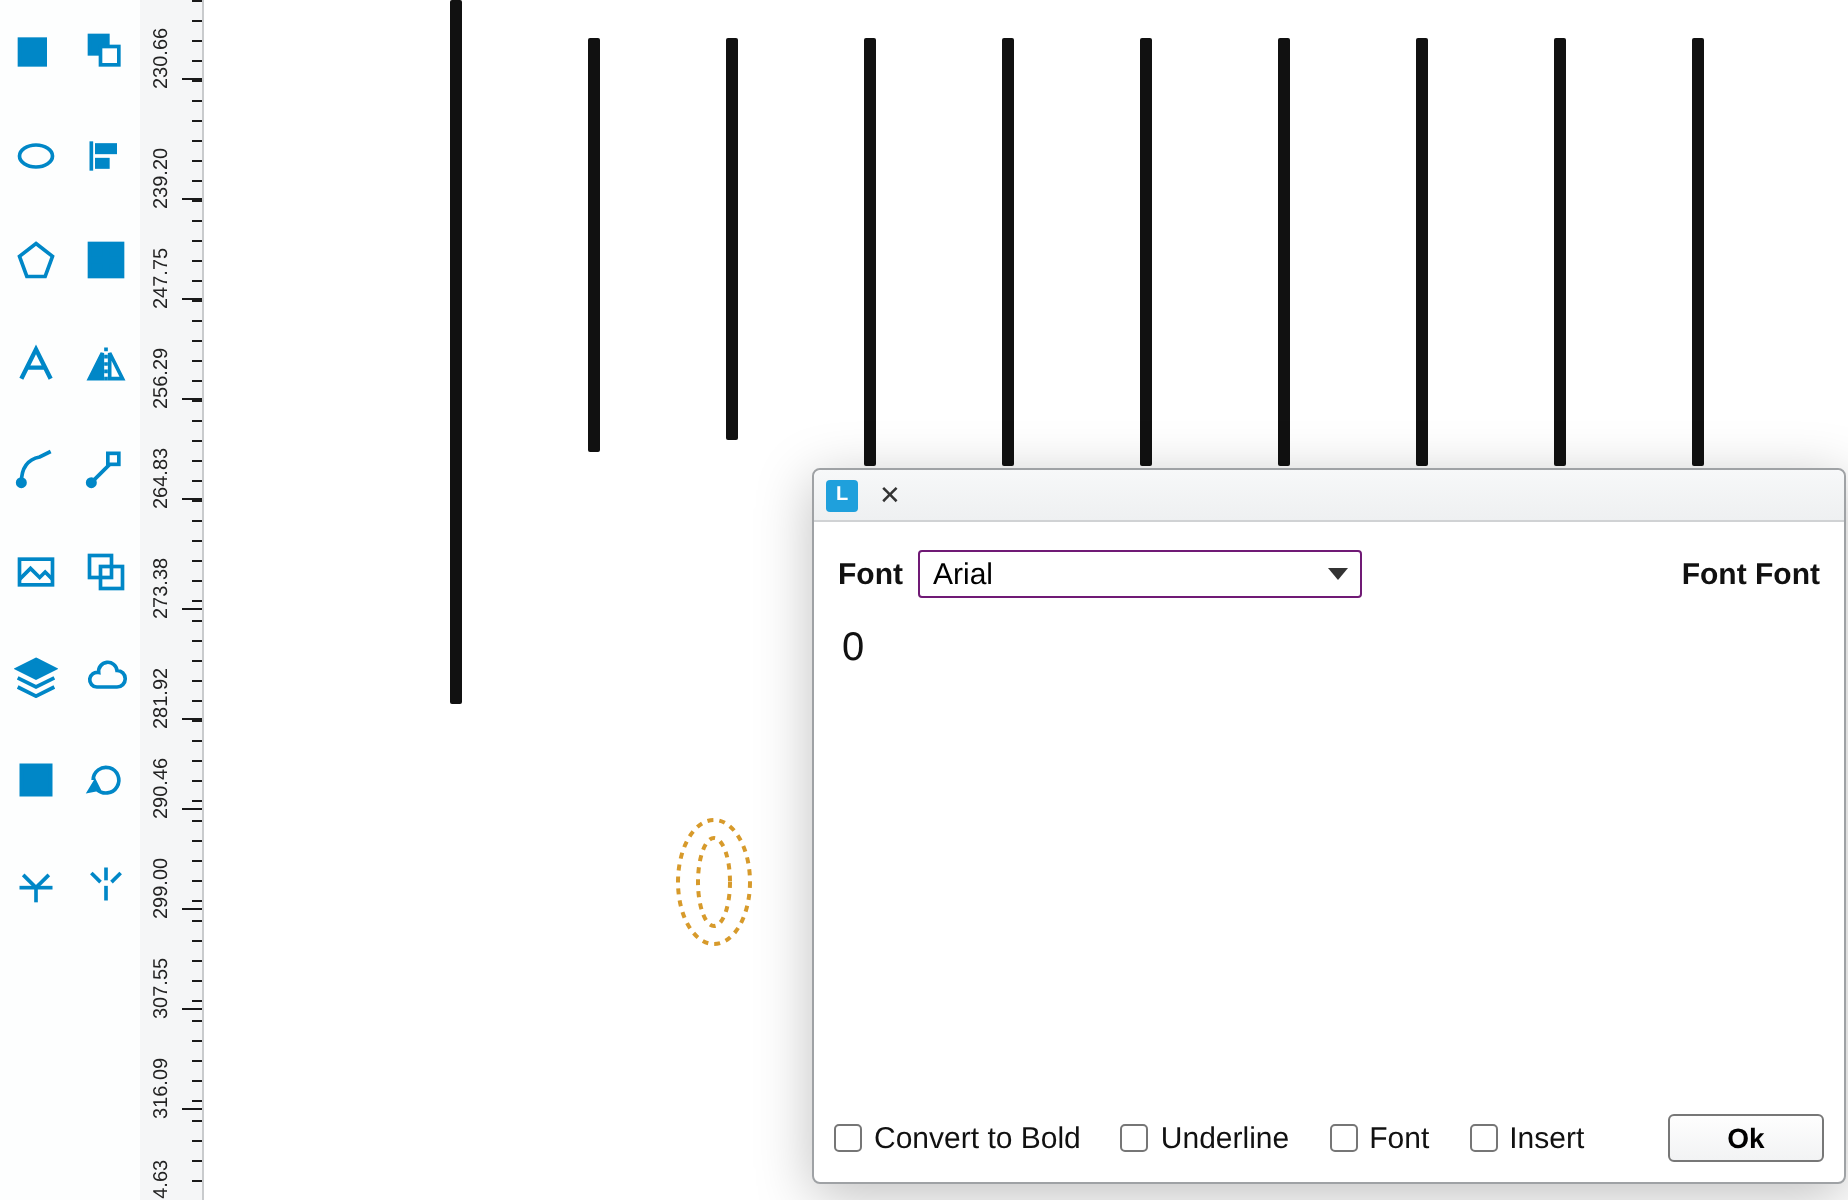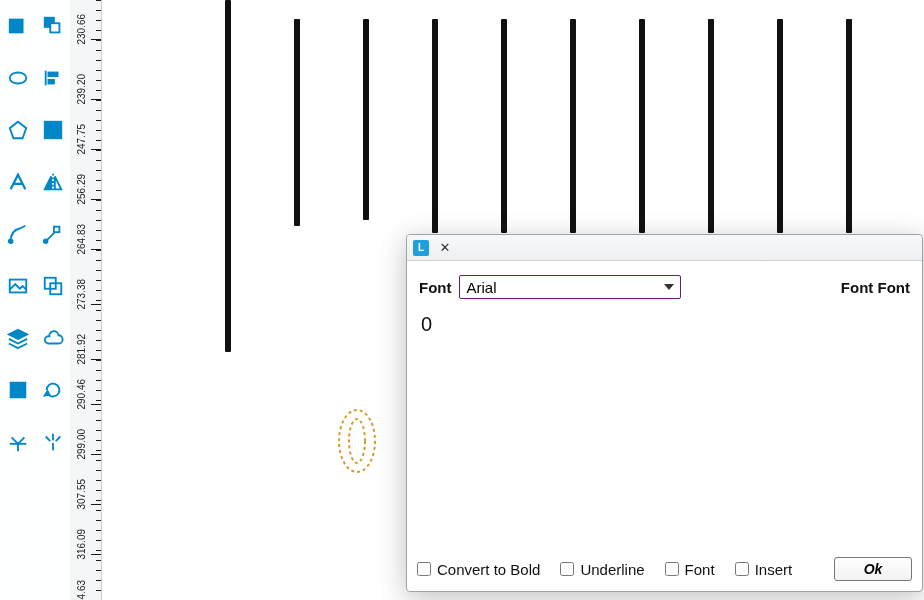--- a/index.html
+++ b/index.html
@@ -147,21 +147,20 @@
   .chk input { width: 14px; height: 14px; }
   .btn-ok {
     margin-left: auto;
     width: 78px; height: 24px;
     border: 1px solid #777;
     border-radius: 3px;
     background: linear-gradient(#fefefe,#f2f3f4);
     display: flex; align-items: center; justify-content: center;
     font-size: 14px; font-weight: 600;
     cursor: pointer;
-    font-style: italic;
   }
 </style>
 </head>
 <body>
 
 <div class="toolcol">
   <div class="toolrow">
     <div class="toolcell fill">
         <svg viewBox="0 0 24 24">
           <rect x="3" y="5" width="14" height="14"></rect>

